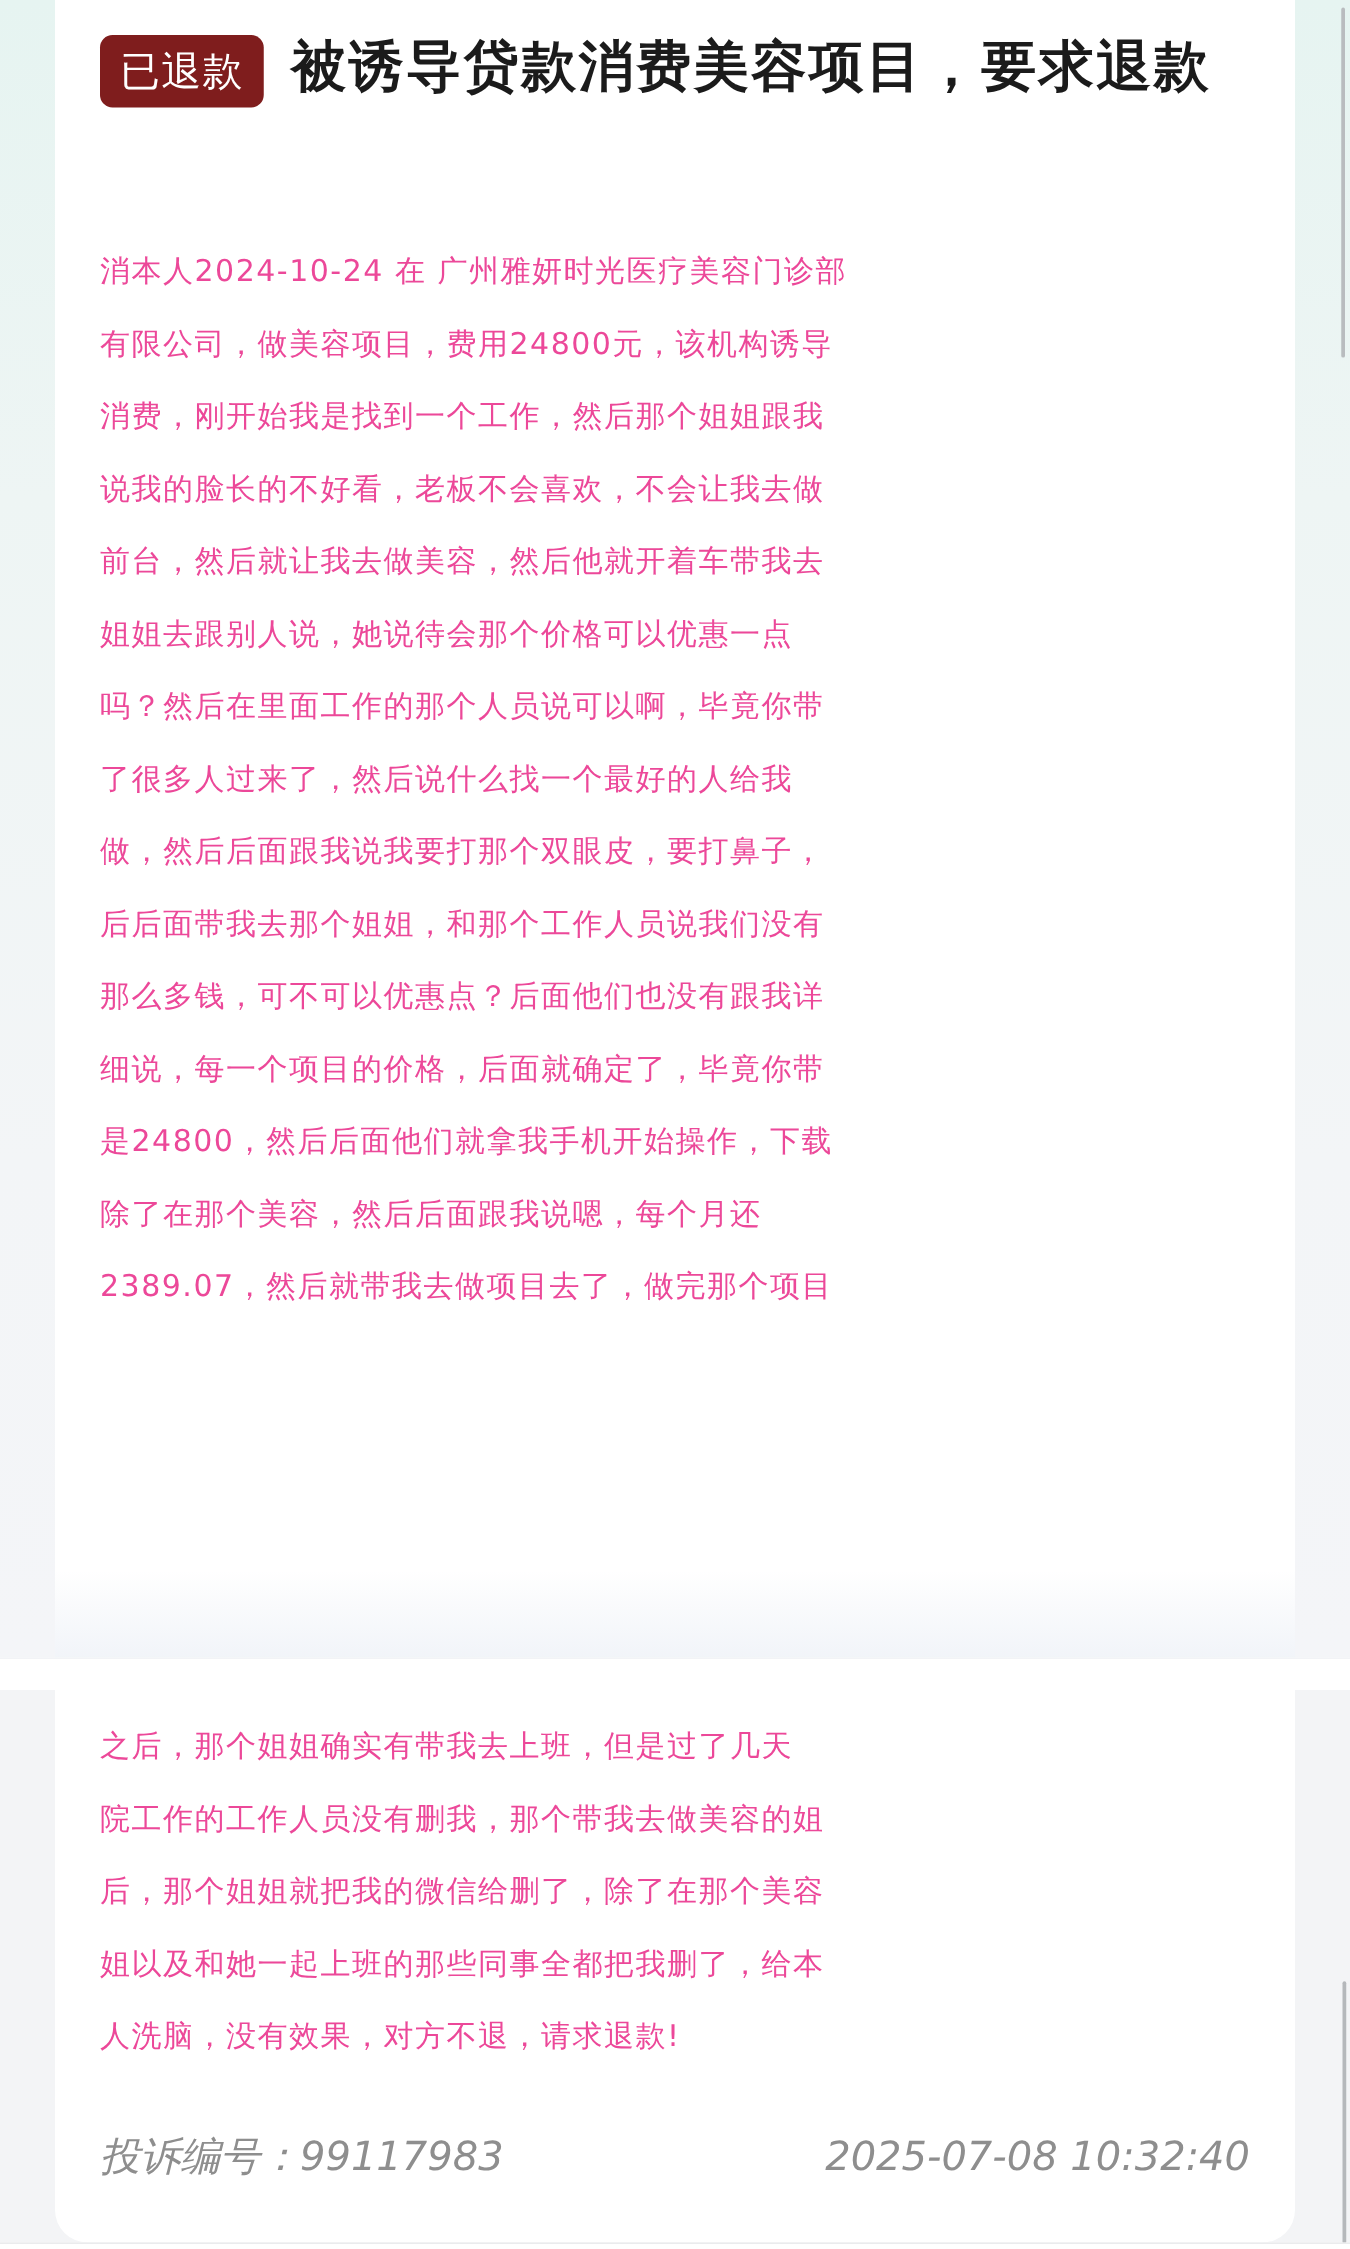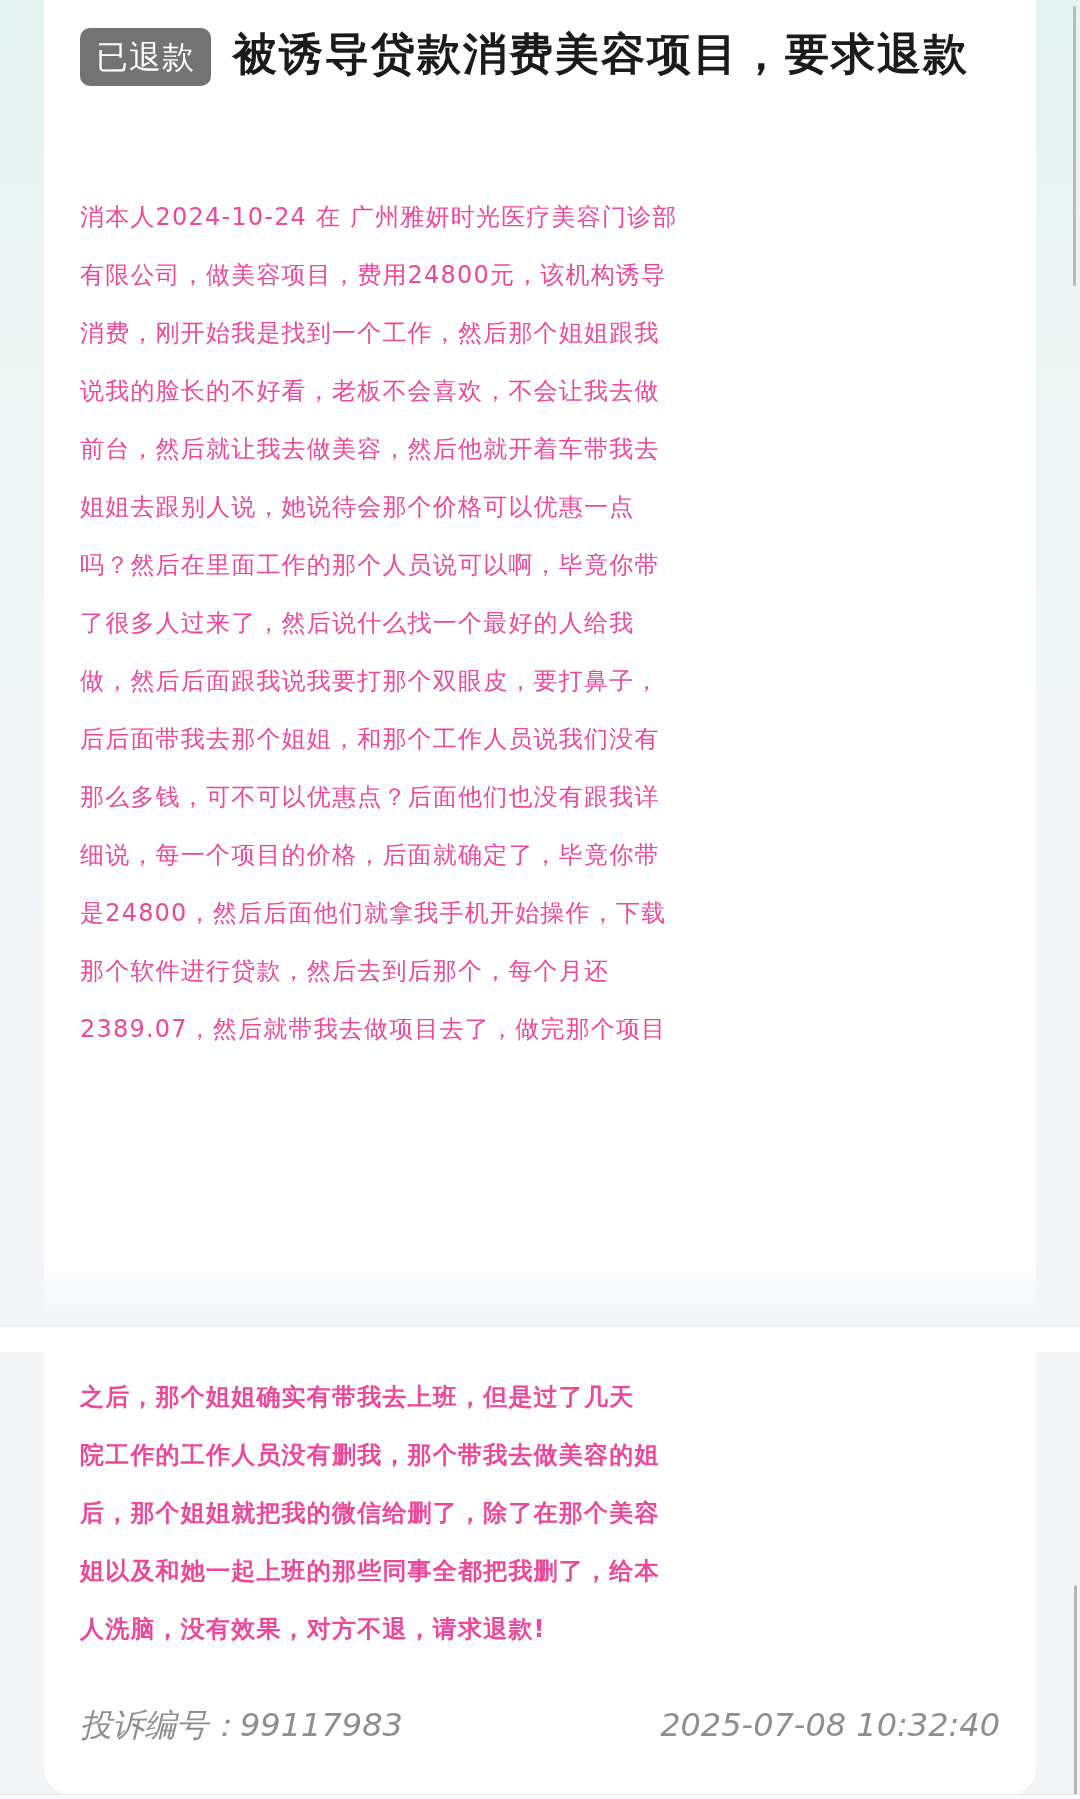--- a/index.html
+++ b/index.html
@@ -108,21 +108,21 @@
       letter-spacing: 2px;
     }
     .badge {
       display: inline-block;
       vertical-align: top;
       margin-top: 4px;
       margin-right: 22px;
       height: 58px;
       line-height: 58px;
       padding: 0 16px;
-      background: #737373;
+      background: #7f1d1d;
       color: #ffffff;
       border-radius: 10px;
       font-size: 32px;
       font-weight: normal;
       letter-spacing: 1px;
     }
     
     .text-block {
       position: absolute;
       left: 80px;
@@ -131,21 +131,21 @@
       line-height: 58px;
       color: #ec4899;
       letter-spacing: 1.2px;
     }
     .text-block .line {
       display: block;
       white-space: nowrap;
       height: 58px;
     }
     .text-top { top: 188px; }
-    .text-bottom { top: 1368px; font-weight: bold; }
+    .text-bottom { top: 1368px; }
     
     .footer {
       position: absolute;
       left: 80px;
       top: 1703px;
       width: 920px;
       height: 44px;
       font-size: 32px;
       line-height: 44px;
       color: #8e8e8e;
@@ -183,21 +183,21 @@
   <span class="line">说我的脸长的不好看，老板不会喜欢，不会让我去做</span>
   <span class="line">前台，然后就让我去做美容，然后他就开着车带我去</span>
   <span class="line">姐姐去跟别人说，她说待会那个价格可以优惠一点</span>
   <span class="line">吗？然后在里面工作的那个人员说可以啊，毕竟你带</span>
   <span class="line">了很多人过来了，然后说什么找一个最好的人给我</span>
   <span class="line">做，然后后面跟我说我要打那个双眼皮，要打鼻子，</span>
   <span class="line">后后面带我去那个姐姐，和那个工作人员说我们没有</span>
   <span class="line">那么多钱，可不可以优惠点？后面他们也没有跟我详</span>
   <span class="line">细说，每一个项目的价格，后面就确定了，毕竟你带</span>
   <span class="line">是24800，然后后面他们就拿我手机开始操作，下载</span>
-  <span class="line">那个软件进行贷款，然后去到后那个，每个月还</span>
+  <span class="line">除了在那个美容，然后后面跟我说嗯，每个月还</span>
   <span class="line">2389.07，然后就带我去做项目去了，做完那个项目</span>
 </div>
 
 <div class="gap"></div>
 
 <div class="panel-bottom">
   <div class="card"></div>
 </div>
 <div class="scrollbar-bottom"></div>
 

